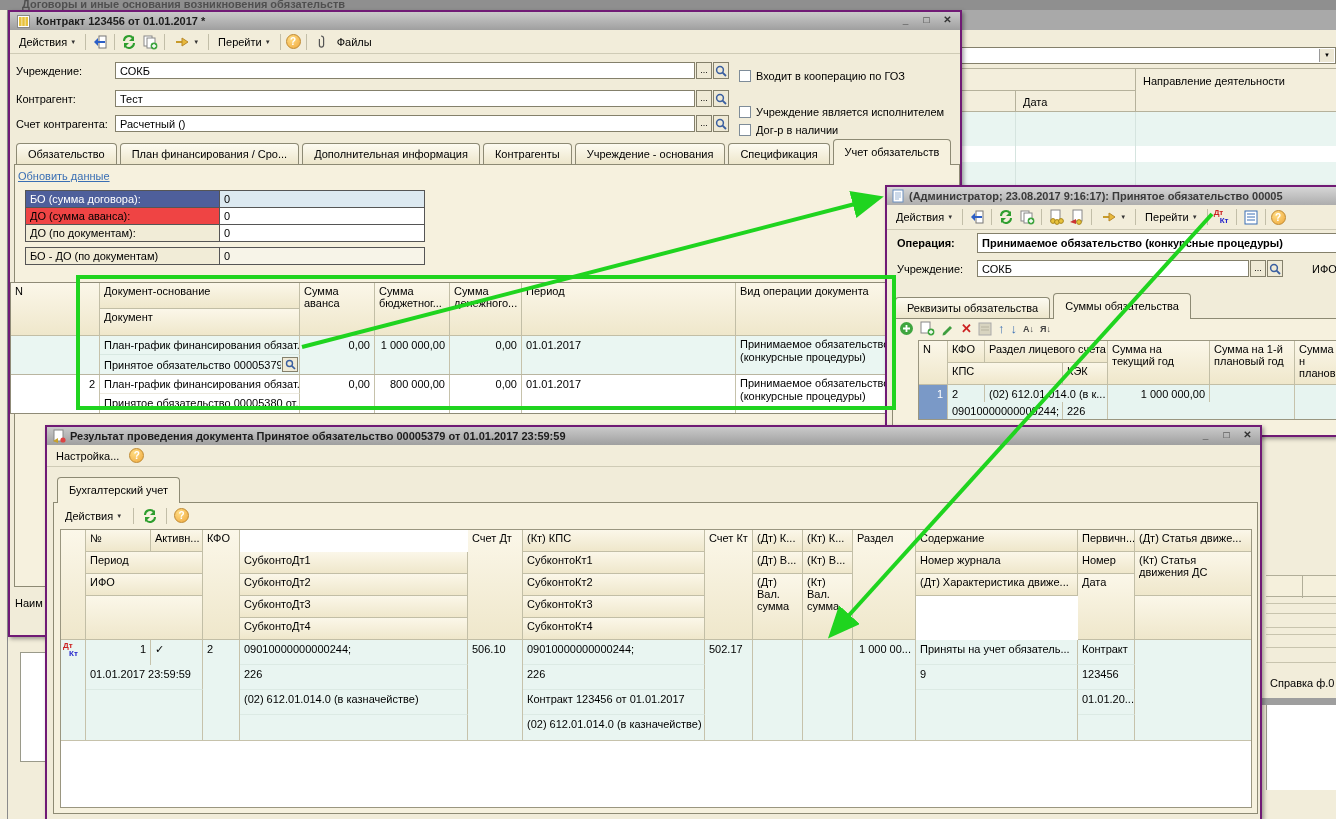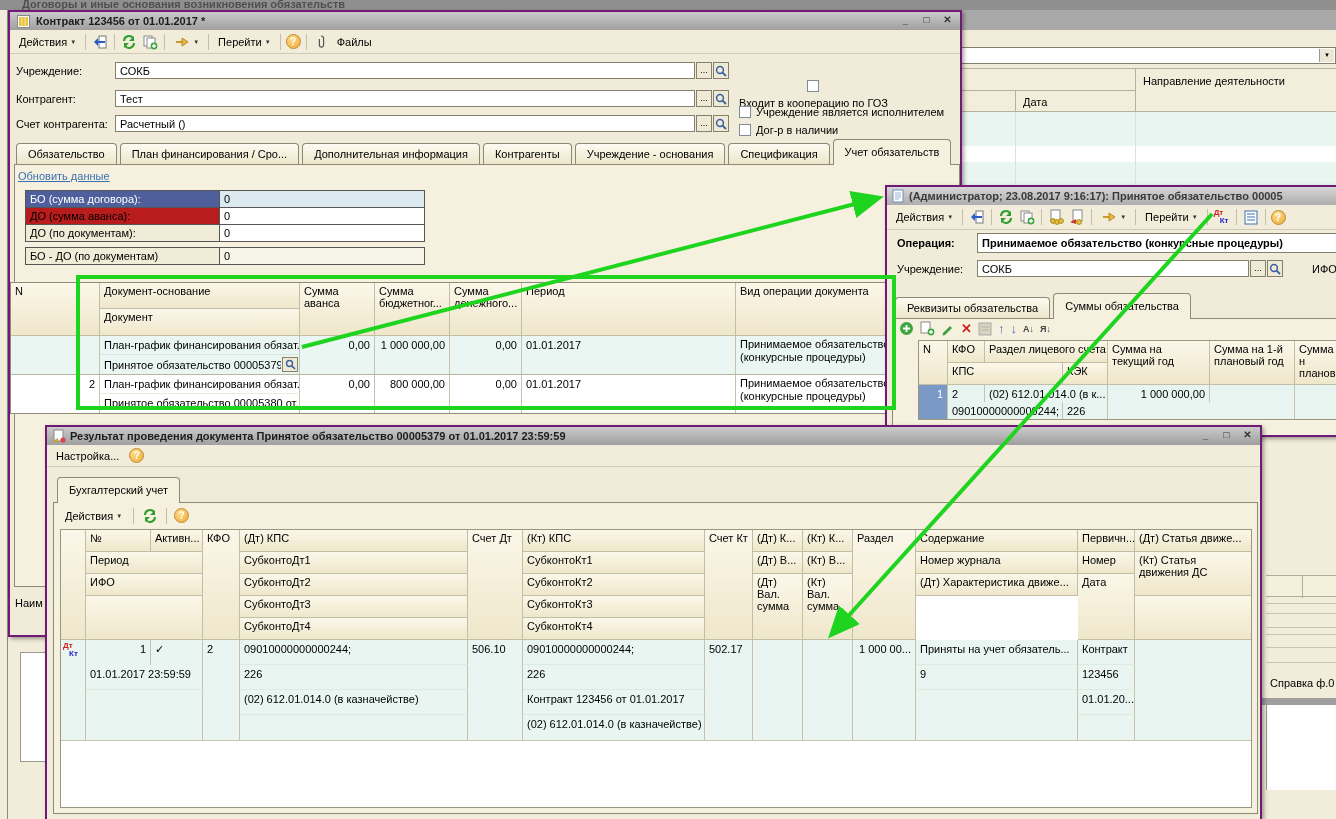--- a/index.html
+++ b/index.html
@@ -189,21 +189,21 @@
     <span>Расчетный ()</span>
   </div>
   <span class="abs sbtn" style="left:686px;top:103px;">...</span>
   <span class="abs sbtn" style="left:703px;top:103px;">
       <svg width="12" height="12">
         <circle cx="5" cy="5" r="3.4" fill="none" stroke="#3A5FA0" stroke-width="1.5"></circle>
         <path d="M7.6 7.6 L11 11" stroke="#3A5FA0" stroke-width="1.8"></path>
       </svg>
     </span>
 
-  <div class="cbrow" style="left:729px;top:68px;flex-direction:column;">
+  <div class="cbrow" style="left:729px;top:58px;">
     <span class="cb"></span>
     <span>Входит в кооперацию по ГОЗ</span>
   </div>
   <div class="cbrow" style="left:729px;top:94px;">
     <span class="cb"></span>
     <span>Учреждение является исполнителем</span>
   </div>
   <div class="cbrow" style="left:729px;top:112px;">
     <span class="cb"></span>
     <span>Дог-р в наличии</span>
@@ -221,21 +221,21 @@
   <div class="panel" style="left:4px;top:152px;width:946px;height:423px;"></div>
 
   <span class="abs link" style="left:8px;top:158px;">Обновить данные</span>
 
   <div class="abs" style="left:15px;top:178px;width:400px;">
     <div style="display:flex;border:1px solid #555;border-bottom:none;">
       <span style="width:194px;background:#4E5F9B;color:#fff;padding:2px 4px;border-right:1px solid #555;">БО (сумма договора):</span>
       <span style="flex:1;background:#DCE9F1;padding:2px 4px;">0</span>
     </div>
     <div style="display:flex;border:1px solid #555;border-bottom:none;">
-      <span style="width:194px;background:#b91c1c;padding:2px 4px;border-right:1px solid #555;">ДО (сумма аванса):</span>
+      <span style="width:194px;background:#ef4444;padding:2px 4px;border-right:1px solid #555;">ДО (сумма аванса):</span>
       <span style="flex:1;background:#fff;padding:2px 4px;">0</span>
     </div>
     <div style="display:flex;border:1px solid #555;">
       <span style="width:194px;background:#F1ECD7;padding:2px 4px;border-right:1px solid #555;">ДО (по документам):</span>
       <span style="flex:1;background:#fff;padding:2px 4px;">0</span>
     </div>
     <div style="display:flex;border:1px solid #555;margin-top:5px;">
       <span style="width:194px;background:#F1ECD7;padding:2px 4px;border-right:1px solid #555;">БО - ДО (по документам)</span>
       <span style="flex:1;background:#F7F4E8;padding:2px 4px;">0</span>
     </div>
@@ -501,21 +501,20 @@
 
   <div class="abs" style="left:13px;top:102px;width:1192px;border:1px solid #9A9680;background:#fff;">
     <div class="g3" style="grid-template-rows:repeat(5,22px);">
       <div class="hc" style="grid-area:1/1/6/2;"></div>
       <div class="hc" style="grid-area:1/2/2/3;">№</div>
       <div class="hc" style="grid-area:1/3/2/4;">Активн...</div>
       <div class="hc" style="grid-area:2/2/3/4;">Период</div>
       <div class="hc" style="grid-area:3/2/4/4;">ИФО</div>
       <div class="hc" style="grid-area:4/2/6/4;"></div>
       <div class="hc" style="grid-area:1/4/6/5;">КФО</div>
-      <div class="hc" style="grid-area:1/5/2/6;">(Дт) КПС</div>
       <div class="hc" style="grid-area:2/5/3/6;">СубконтоДт1</div>
       <div class="hc" style="grid-area:3/5/4/6;">СубконтоДт2</div>
       <div class="hc" style="grid-area:4/5/5/6;">СубконтоДт3</div>
       <div class="hc" style="grid-area:5/5/6/6;">СубконтоДт4</div>
       <div class="hc" style="grid-area:1/6/6/7;">Счет Дт</div>
       <div class="hc" style="grid-area:1/7/2/8;">(Кт) КПС</div>
       <div class="hc" style="grid-area:2/7/3/8;">СубконтоКт1</div>
       <div class="hc" style="grid-area:3/7/4/8;">СубконтоКт2</div>
       <div class="hc" style="grid-area:4/7/5/8;">СубконтоКт3</div>
       <div class="hc" style="grid-area:5/7/6/8;">СубконтоКт4</div>

